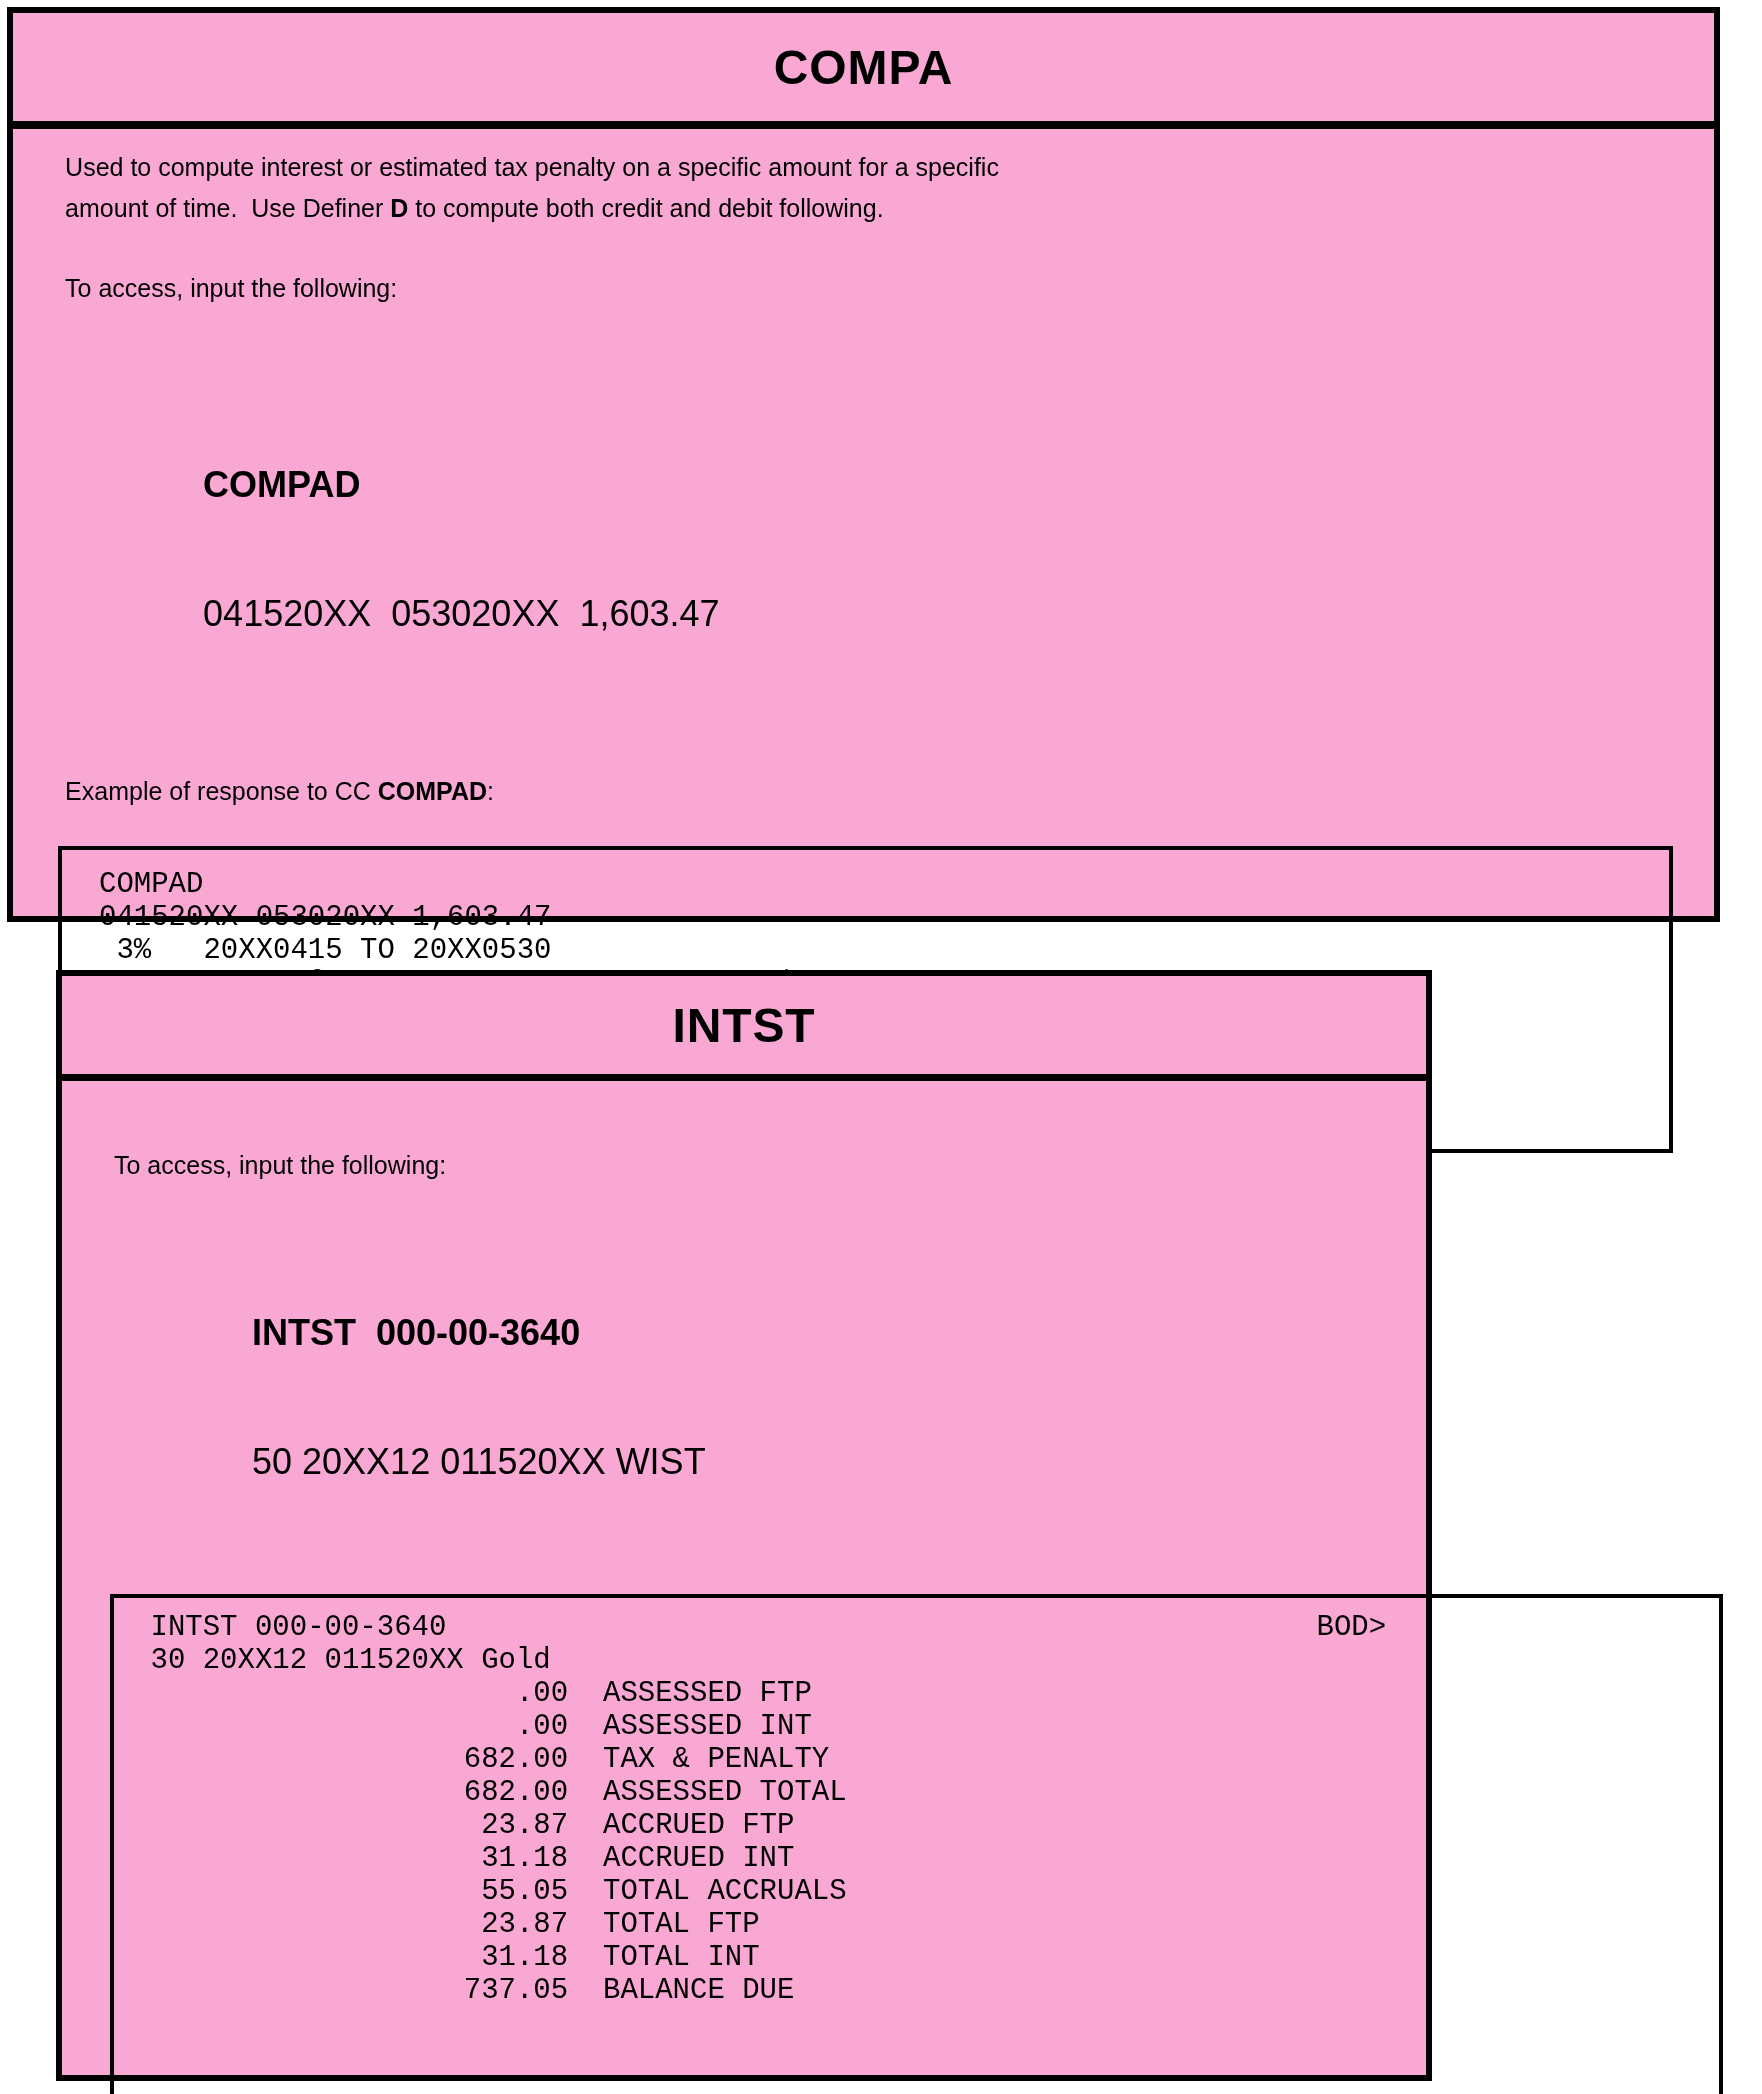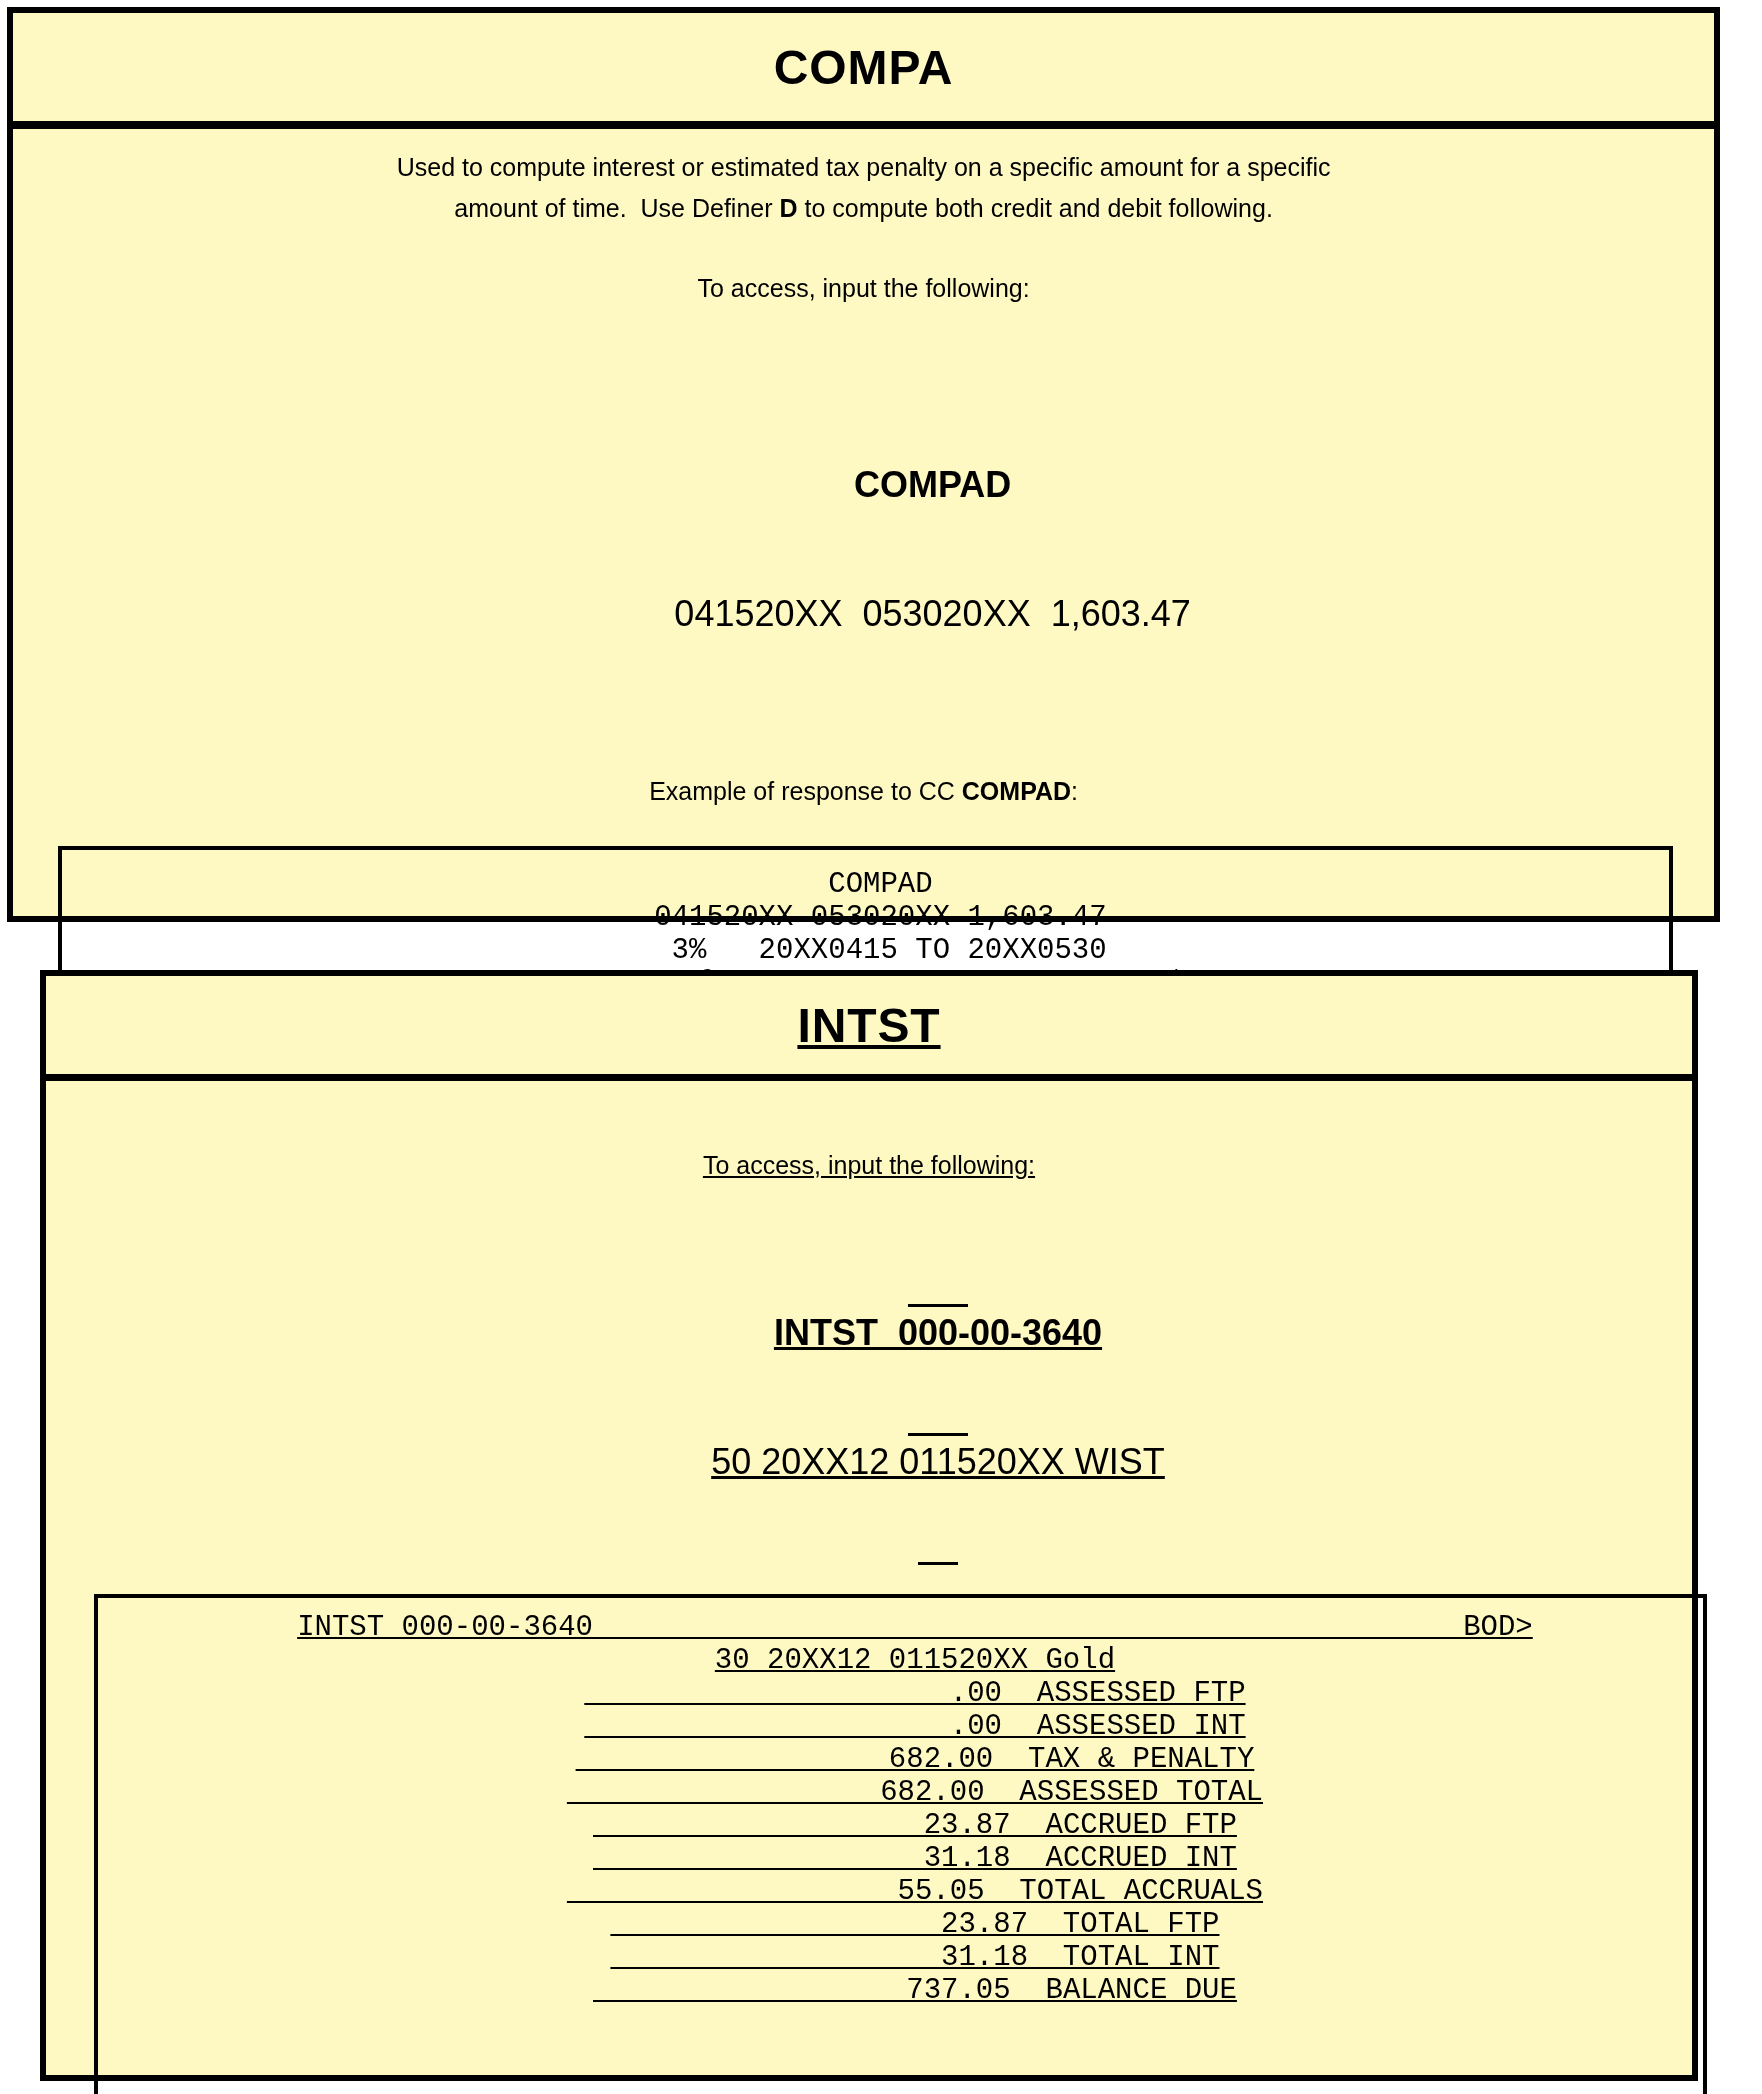--- a/index.html
+++ b/index.html
@@ -6,25 +6,24 @@
   body {
     width: 1763px; height: 2094px;
     background: #ffffff; color: #000000;
     font-family: "Liberation Sans", "DejaVu Sans", sans-serif;
     position: relative;
   }
   .panel {
     position: absolute;
     box-sizing: border-box;
     border: 6.2px solid #000;
-    background: #fef9c3;
-    text-align: center;
+    background: #f9a8d4;
   }
   .panel-compa { left: 7.1px;  top: 7.1px;    width: 1713px; height: 915px; }
-  .panel-intst { left: 40px; top: 970px; width: 1658px; height: 1111px; text-decoration: underline; }
+  .panel-intst { left: 56px; top: 970px; width: 1376px; height: 1111px; }
 
   .panel-title {
     display: flex; align-items: center; justify-content: center;
     border-bottom: 8px solid #000;
   }
   .panel-compa .panel-title { height: 108px; }
   .panel-intst .panel-title { height: 98px; border-bottom-width: 7.1px; }
   .panel-title h1 {
     margin: 0;
     font-size: 48px; font-weight: bold; letter-spacing: 0.9px;

